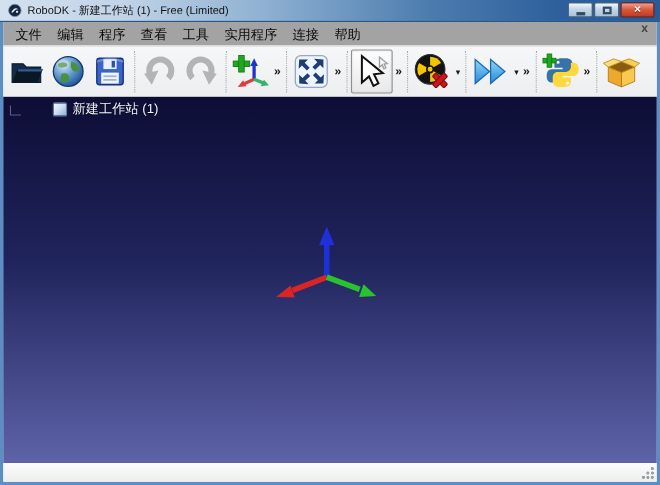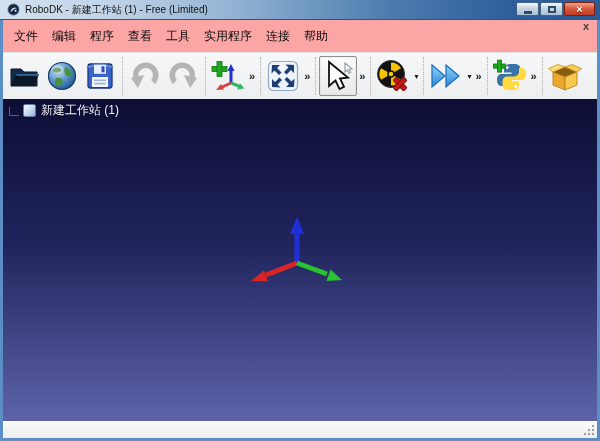--- a/index.html
+++ b/index.html
@@ -26,35 +26,35 @@
   .win-btn.close {
     width:31px; background:linear-gradient(#efa28e,#d95b40 45%,#c03a22);
     border-color:#7e1d0e; color:#fff; font-size:11px; font-weight:bold; line-height:1;
     text-shadow:0 1px 1px #801f10;
   }
 
   
   .content { position:absolute; top:20px; left:3px; right:3px; bottom:3px; display:flex; flex-direction:column; background:#f0f0f0; }
 
   
-  .menubar { height:33px; background:#fca5a5; border-bottom:1px solid #e2e2e2; display:flex; align-items:center; padding-left:4px; position:relative; }
+  .menubar { height:22px; background:#a3a3a3; border-bottom:1px solid #e2e2e2; display:flex; align-items:center; padding-left:4px; position:relative; }
   .menu-item { font-size:12px; color:#0a0a0a; padding:0 7px; line-height:16px; cursor:default; }
   .menubar-close { position:absolute; right:8px; top:0; font-size:11px; color:#444; font-weight:bold; cursor:default; }
 
   
   .toolbar { height:46px; background:linear-gradient(#f6f7f8,#eceeef); display:flex; align-items:center; padding:0 2px; }
   .tb-btn { width:38px; height:40px; display:flex; align-items:center; justify-content:center; border:1px solid transparent; border-radius:2px; }
   .tb-btn.pressed { border:1px solid #8f9090; background:linear-gradient(#fdfdfd,#e9e9e9); box-shadow:inset 0 0 2px #cfcfcf; }
   .tb-sep { width:0; height:38px; border-left:1px dotted #a9a9a9; margin:0 3px; }
   .tb-overflow { font-size:11px; font-weight:bold; color:#1a1a1a; padding:0 2px; align-self:center; cursor:default; }
   .tb-caret { font-size:8px; color:#1a1a1a; padding:0 2px; cursor:default; }
 
   
   .viewport { flex:1; position:relative; overflow:hidden; }
-  .tree-overlay { position:absolute; left:6px; top:3px; display:flex; align-items:flex-end; }
+  .tree-overlay { position:absolute; left:6px; top:3px; display:flex; align-items:flex-end;gap:25px; }
   .tree-branch { width:10px; height:9px; border-left:1px solid rgba(185,195,215,0.45); border-bottom:1px solid rgba(185,195,215,0.45); margin-right:4px; margin-bottom:3px; }
   .tree-station-row { display:flex; align-items:center; cursor:default; }
   .tree-icon { width:13px; height:13px; margin-right:5px; border-radius:2px;
     background:linear-gradient(135deg,#f4f9ff 0%,#cfe0f2 45%,#8fb0d4 100%); border:1px solid #5f7da2; }
   .tree-label { font-size:12px; color:#f2f4fa; text-shadow:0 1px 1px rgba(0,0,0,0.5); }
   .axes-svg { position:absolute; left:227px; top:103px; }
 
   
   .statusbar { height:17px; background:linear-gradient(#fbfbfb,#eceded); border-top:1px solid #ffffff; position:relative; }
   .resize-grip { position:absolute; right:2px; bottom:2px; width:12px; height:12px;

